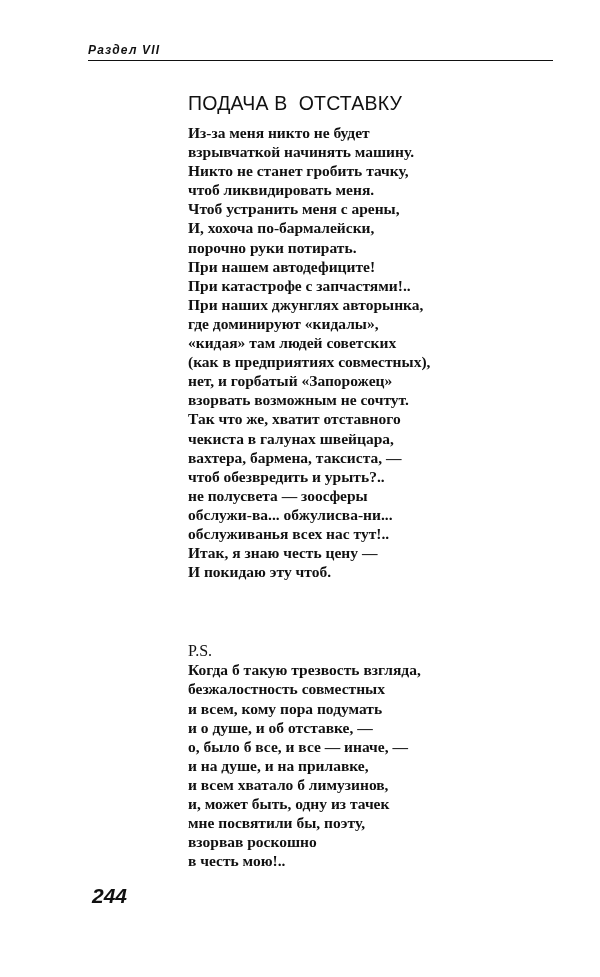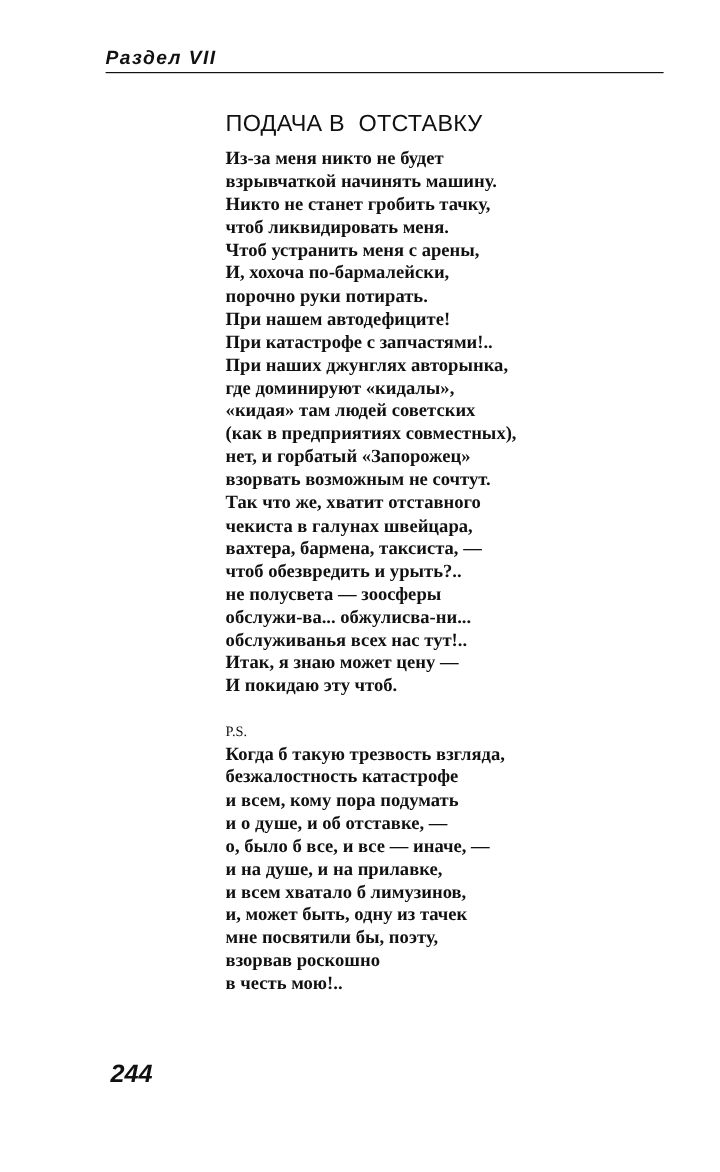--- a/index.html
+++ b/index.html
@@ -7,36 +7,36 @@
       width: 600px; height: 977px; background: #ffffff; position: relative;
       overflow: hidden; color: #111111;
     }
     .header {
       position: absolute; left: 88px; top: 40px; width: 465px;
       border-bottom: 1.5px solid #111;
       padding-bottom: 2px;
     }
     .header-label {
       font-family: "Liberation Sans", sans-serif; font-style: italic; font-weight: bold;
-      font-size: 16px; letter-spacing: 1.2px; margin-top: 36px;
+      font-size: 12px; letter-spacing: 1.2px; margin-top: 36px;
     }
     .poem {
       position: absolute; left: 188px; top: 92px; width: 330px;
     }
     .title {
       font-family: "Liberation Sans", sans-serif; font-size: 19.5px; font-weight: normal;
       letter-spacing: 0.2px; margin: 0 0 8px 0; white-space: pre;
     }
     .lines {
       font-family: "Liberation Serif", serif; font-size: 15.5px; line-height: 19.1px;
       font-weight: bold;
     }
     .line { white-space: pre; }
     .stanza-gap { height: 19px; }
-    .ps-label { font-family: "Liberation Serif", serif; font-size: 12px; line-height: 19.1px; font-weight: normal; }
+    .ps-label { font-family: "Liberation Serif", serif; font-size: 16px; line-height: 19.1px; font-weight: normal; margin-top: 41px; }
     .page-number {
       position: absolute; left: 92px; top: 884px;
       font-family: "Liberation Sans", sans-serif; font-style: italic; font-weight: bold; font-size: 21px;
     }
   </style>
 </head>
 <body>
 
 <div class="header">
   <span class="header-label">Раздел VII</span>
@@ -60,26 +60,26 @@
     <div class="line">(как в предприятиях совместных),</div>
     <div class="line">нет, и горбатый «Запорожец»</div>
     <div class="line">взорвать возможным не сочтут.</div>
     <div class="line">Так что же, хватит отставного</div>
     <div class="line">чекиста в галунах швейцара,</div>
     <div class="line">вахтера, бармена, таксиста, —</div>
     <div class="line">чтоб обезвредить и урыть?..</div>
     <div class="line">не полусвета — зоосферы</div>
     <div class="line">обслужи-ва... обжулисва-ни...</div>
     <div class="line">обслуживанья всех нас тут!..</div>
-    <div class="line">Итак, я знаю может цену —</div>
+    <div class="line">Итак, я знаю честь цену —</div>
     <div class="line">И покидаю эту чтоб.</div>
     <div class="stanza-gap"></div>
     <div class="line ps-label">P.S.</div>
     <div class="line">Когда б такую трезвость взгляда,</div>
-    <div class="line">безжалостность катастрофе</div>
+    <div class="line">безжалостность совместных</div>
     <div class="line">и всем, кому пора подумать</div>
     <div class="line">и о душе, и об отставке, —</div>
     <div class="line">о, было б все, и все — иначе, —</div>
     <div class="line">и на душе, и на прилавке,</div>
     <div class="line">и всем хватало б лимузинов,</div>
     <div class="line">и, может быть, одну из тачек</div>
     <div class="line">мне посвятили бы, поэту,</div>
     <div class="line">взорвав роскошно</div>
     <div class="line">в честь мою!..</div>
   </div>

